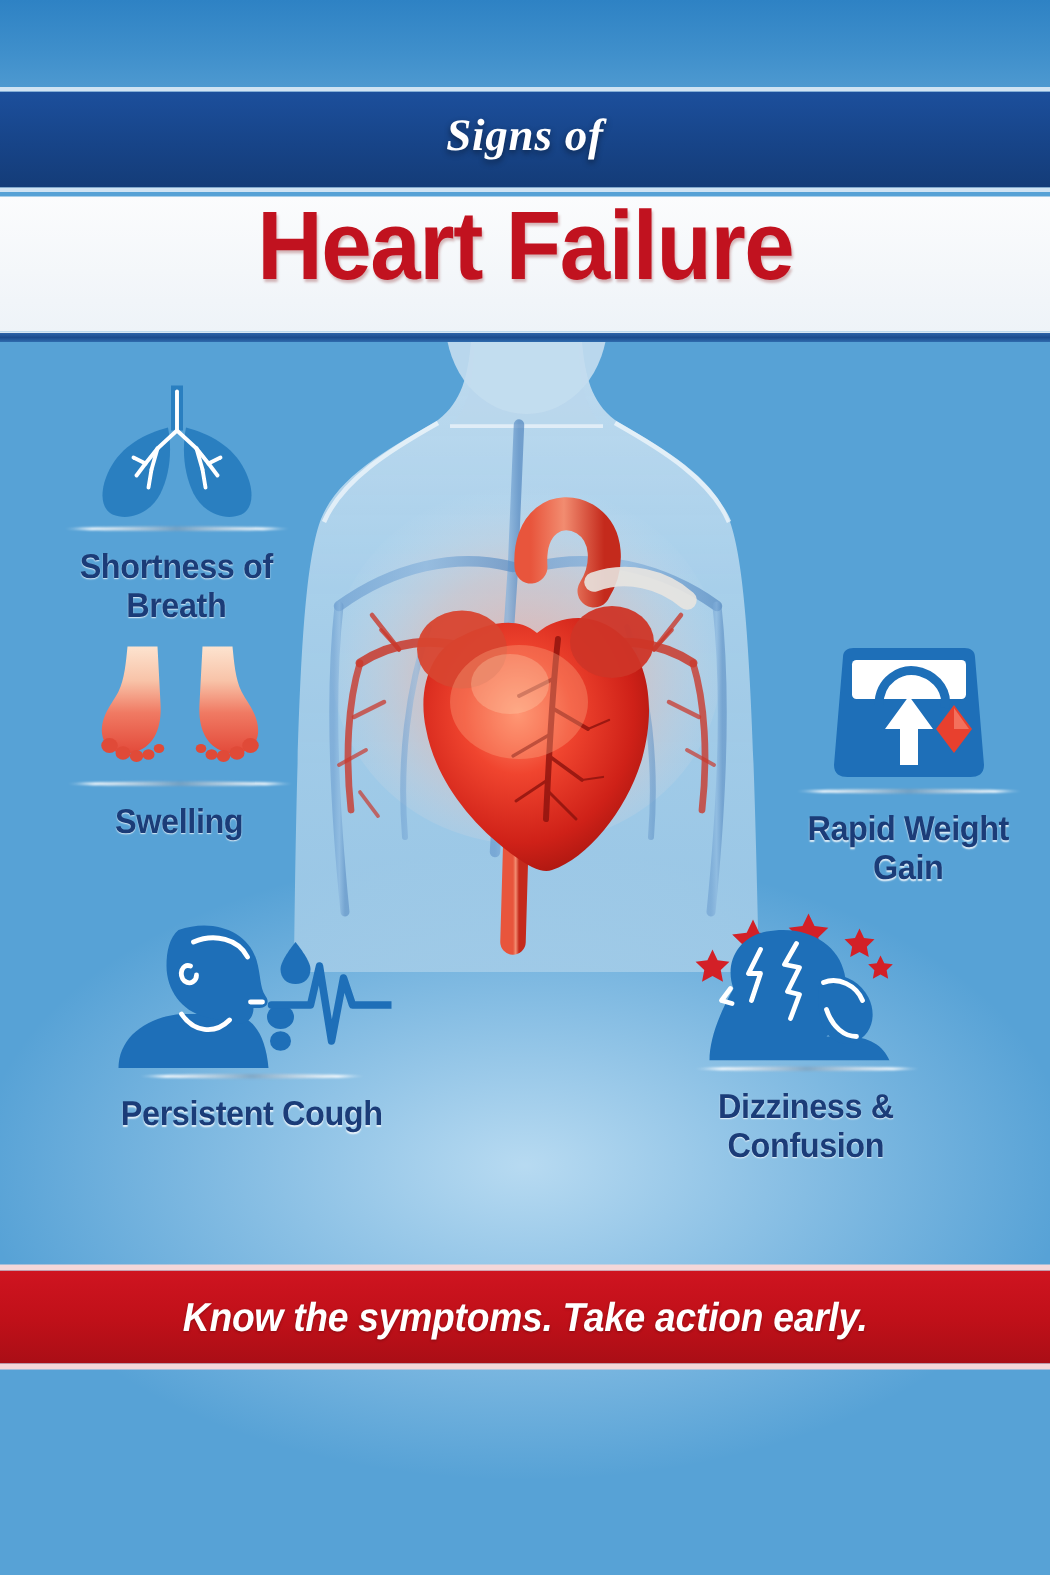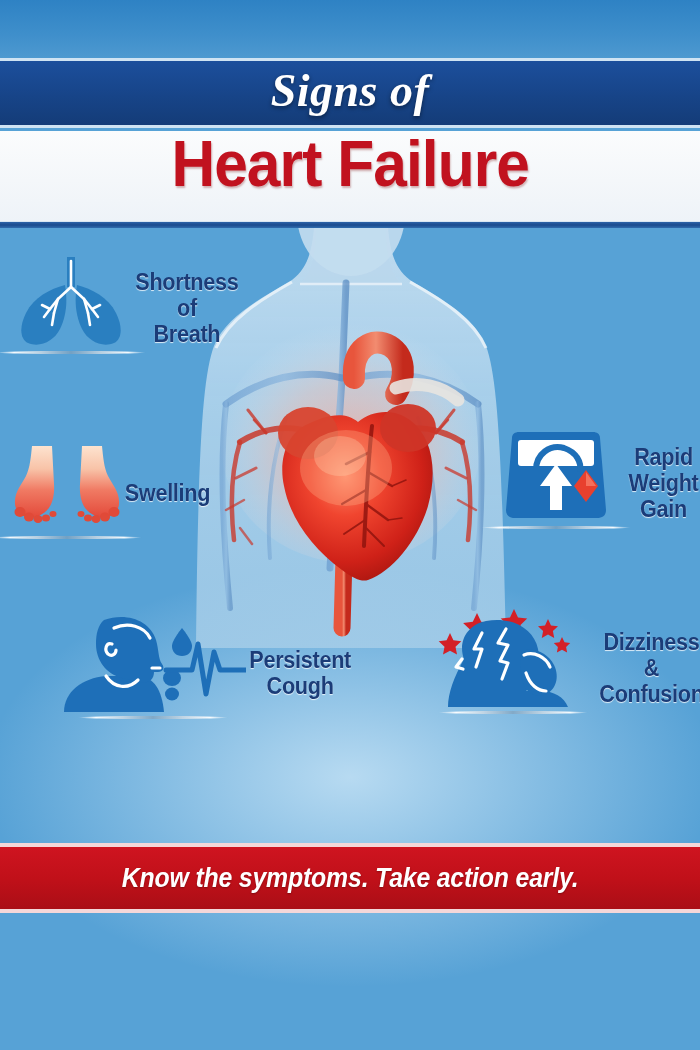--- a/index.html
+++ b/index.html
@@ -34,21 +34,21 @@
     position:absolute; left:0; top:58px; width:700px; height:70px;
     background:linear-gradient(180deg,#1c4f9c 0%,#174488 55%,#143c78 100%);
     border-top:3px solid #cfe3f3;
     border-bottom:3px solid #cfe3f3;
     display:flex; align-items:center; justify-content:center;
   }
   .band-dark .txt {
     font-family:"Liberation Serif", serif;
     font-style:italic;
     font-weight:bold;
-    font-size:46px;
+    font-size:30px;
     color:#ffffff;
     letter-spacing:0.5px;
     text-shadow:0 2px 4px rgba(0,0,0,0.45);
     line-height:1;
     padding-bottom:4px;
   }
 
   
   .band-white {
     position:absolute; left:0; top:131px; width:700px; height:91px;
@@ -78,21 +78,21 @@
     pointer-events:none;
   }
 
   
   .grid {
     position:absolute; left:0; top:232px; width:700px; height:610px;
   }
   .cell {
     position:absolute;
     width:215px;
-    display:flex; flex-direction:row; align-items:center;
+    display:flex; flex-direction:column; align-items:center;
     text-align:center;
   }
   .icon-wrap {
     position:relative;
     height:95px;
     display:flex; align-items:flex-end; justify-content:center;
   }
   .icon-shadow {
     position:absolute; bottom:-7px; left:50%; transform:translateX(-50%);
     width:150px; height:3px;
@@ -107,21 +107,21 @@
     font-size:23px;
     line-height:1.12;
     color:#1b3c78;
     letter-spacing:-0.3px;
     transform:scaleX(0.94);
     text-shadow:0 1px 1px rgba(255,255,255,0.8);
   }
 
   .c-sob  { left:10px;  top:20px;  }
   .c-ftg  { left:478px; top:16px;  }
-  .c-swl  { left:12px;  top:205px;text-align:right; }
+  .c-swl  { left:12px;  top:190px;text-align:right; }
   .c-rwg  { left:498px; top:195px; }
   .c-cgh  { left:60px;  top:385px; }
   .c-dzz  { left:430px; top:380px; }
 
   
   .band-red {
     position:absolute; left:0; top:843px; width:700px; height:70px;
     background:linear-gradient(180deg,#cf1420 0%,#c01019 52%,#aa0e16 100%);
     border-top:4px solid #f4d7d9;
     border-bottom:4px solid #f4d7d9;

